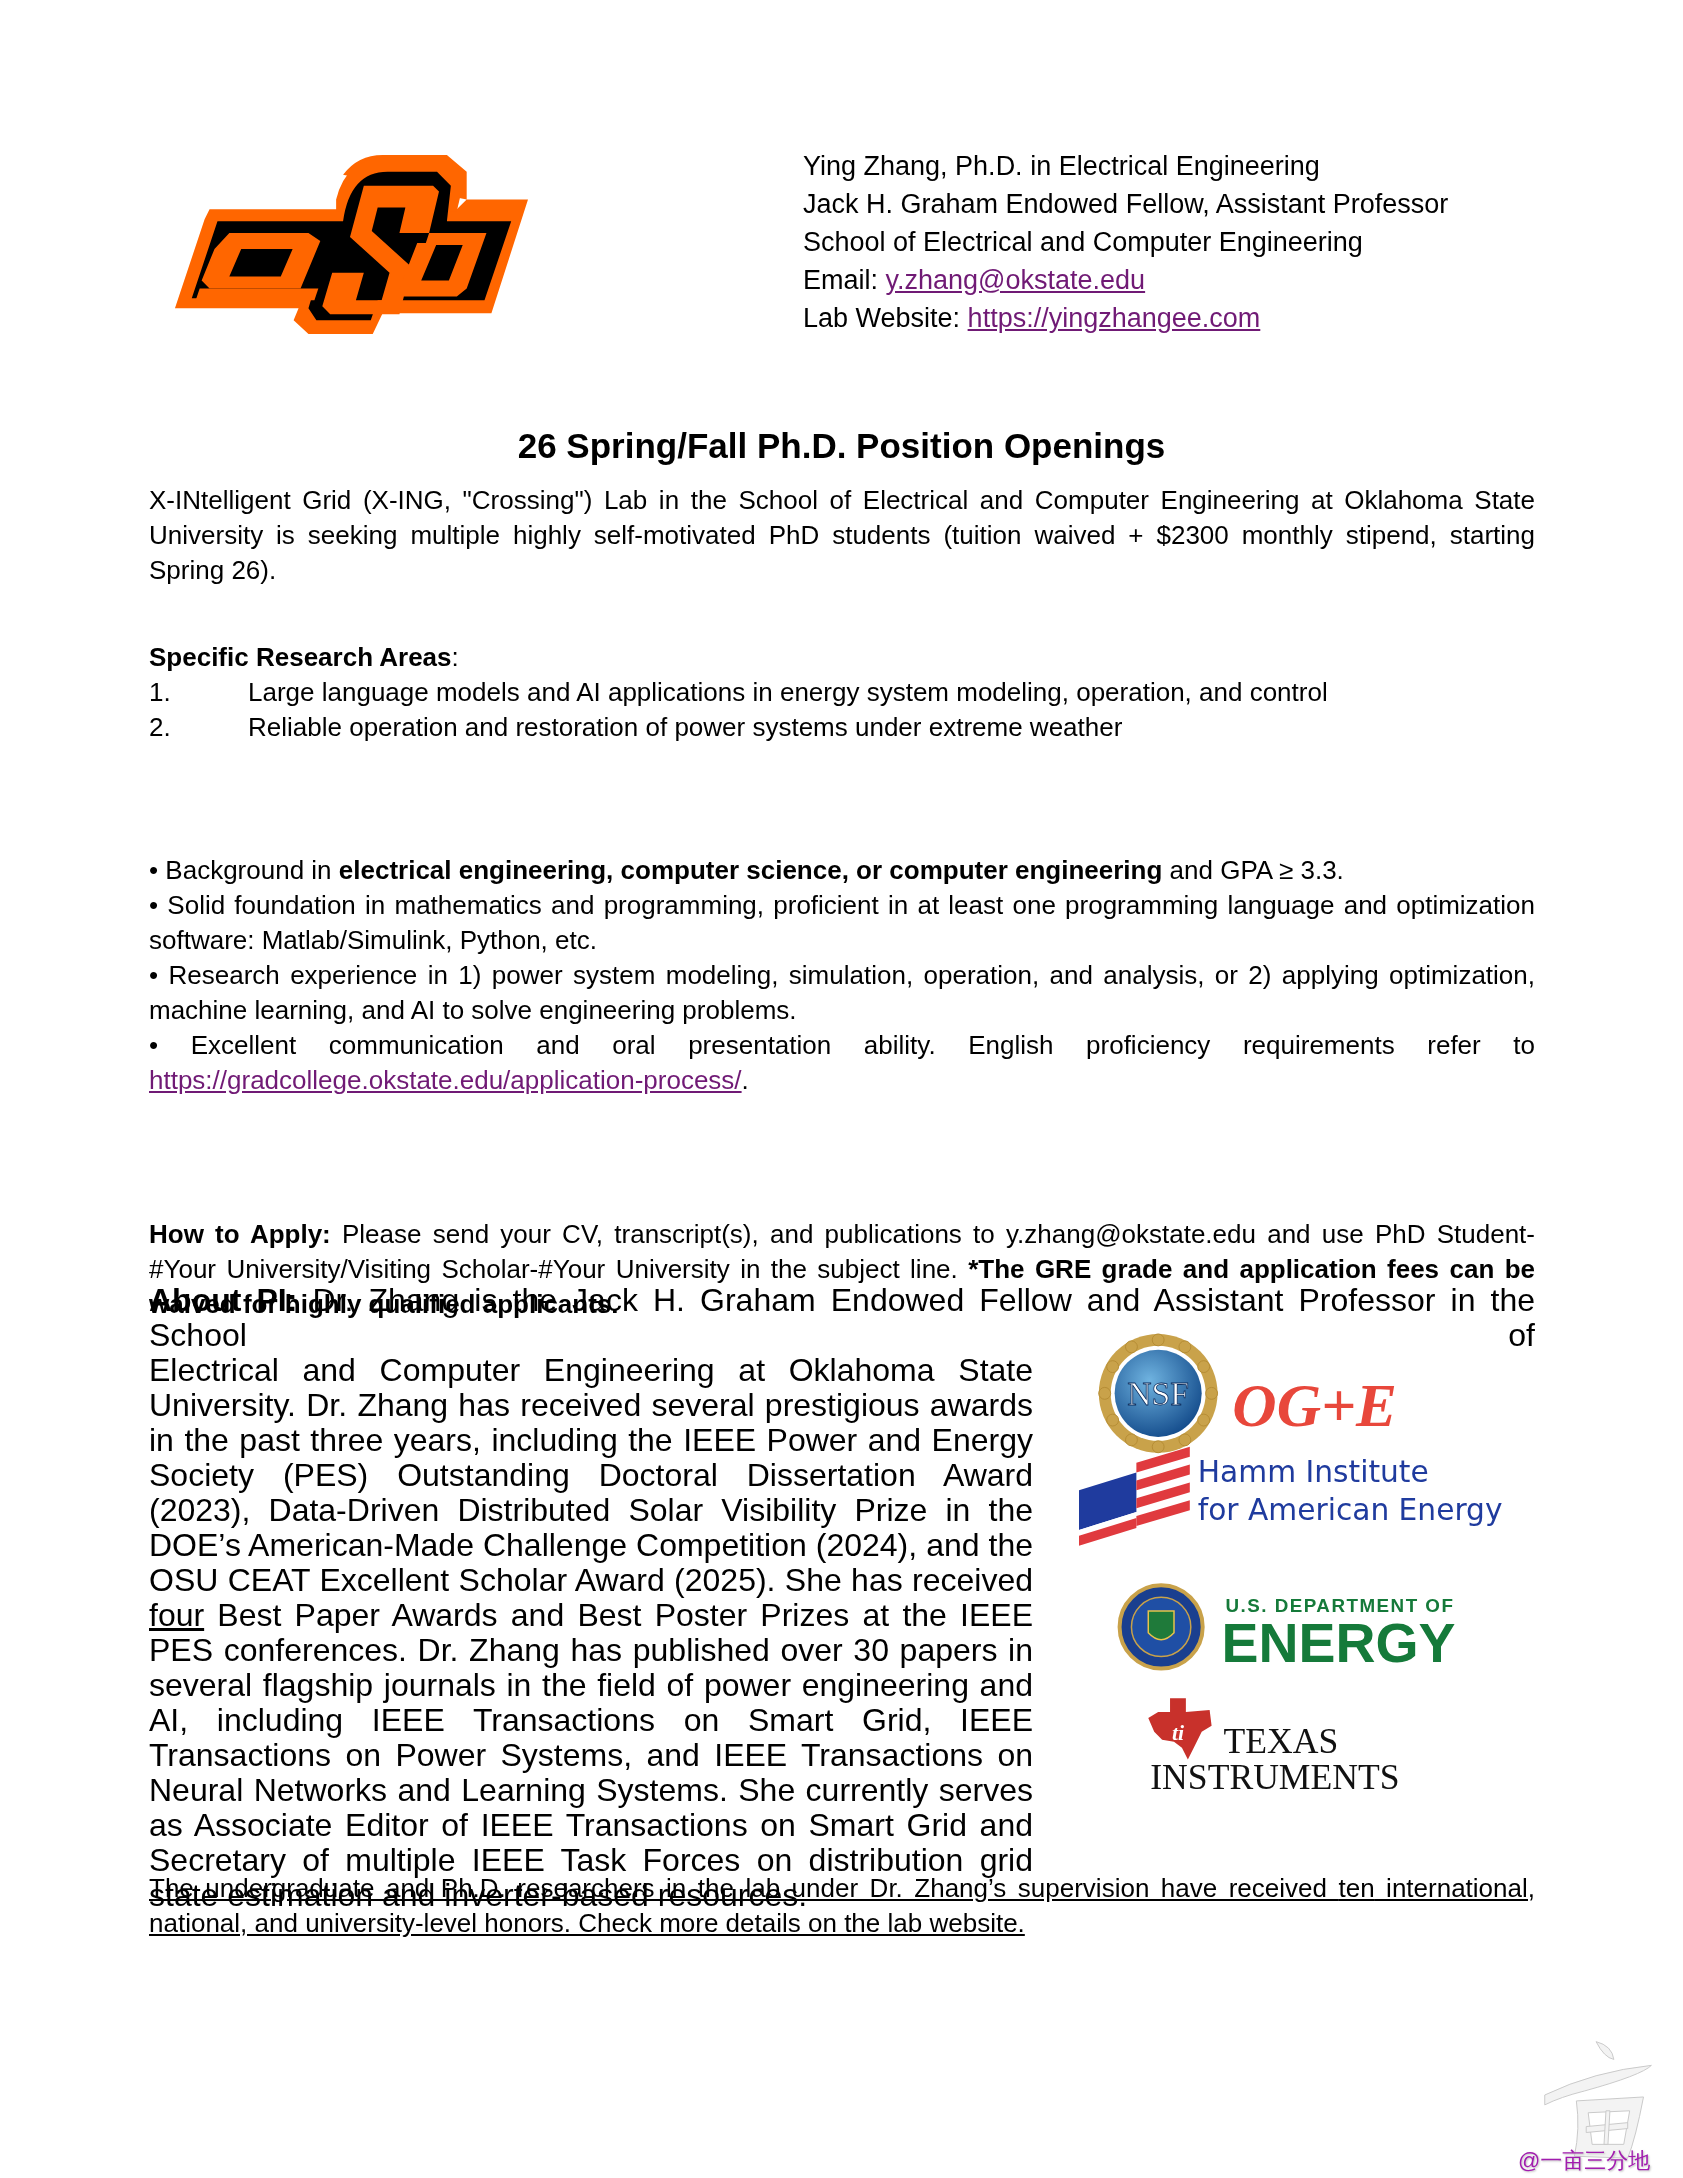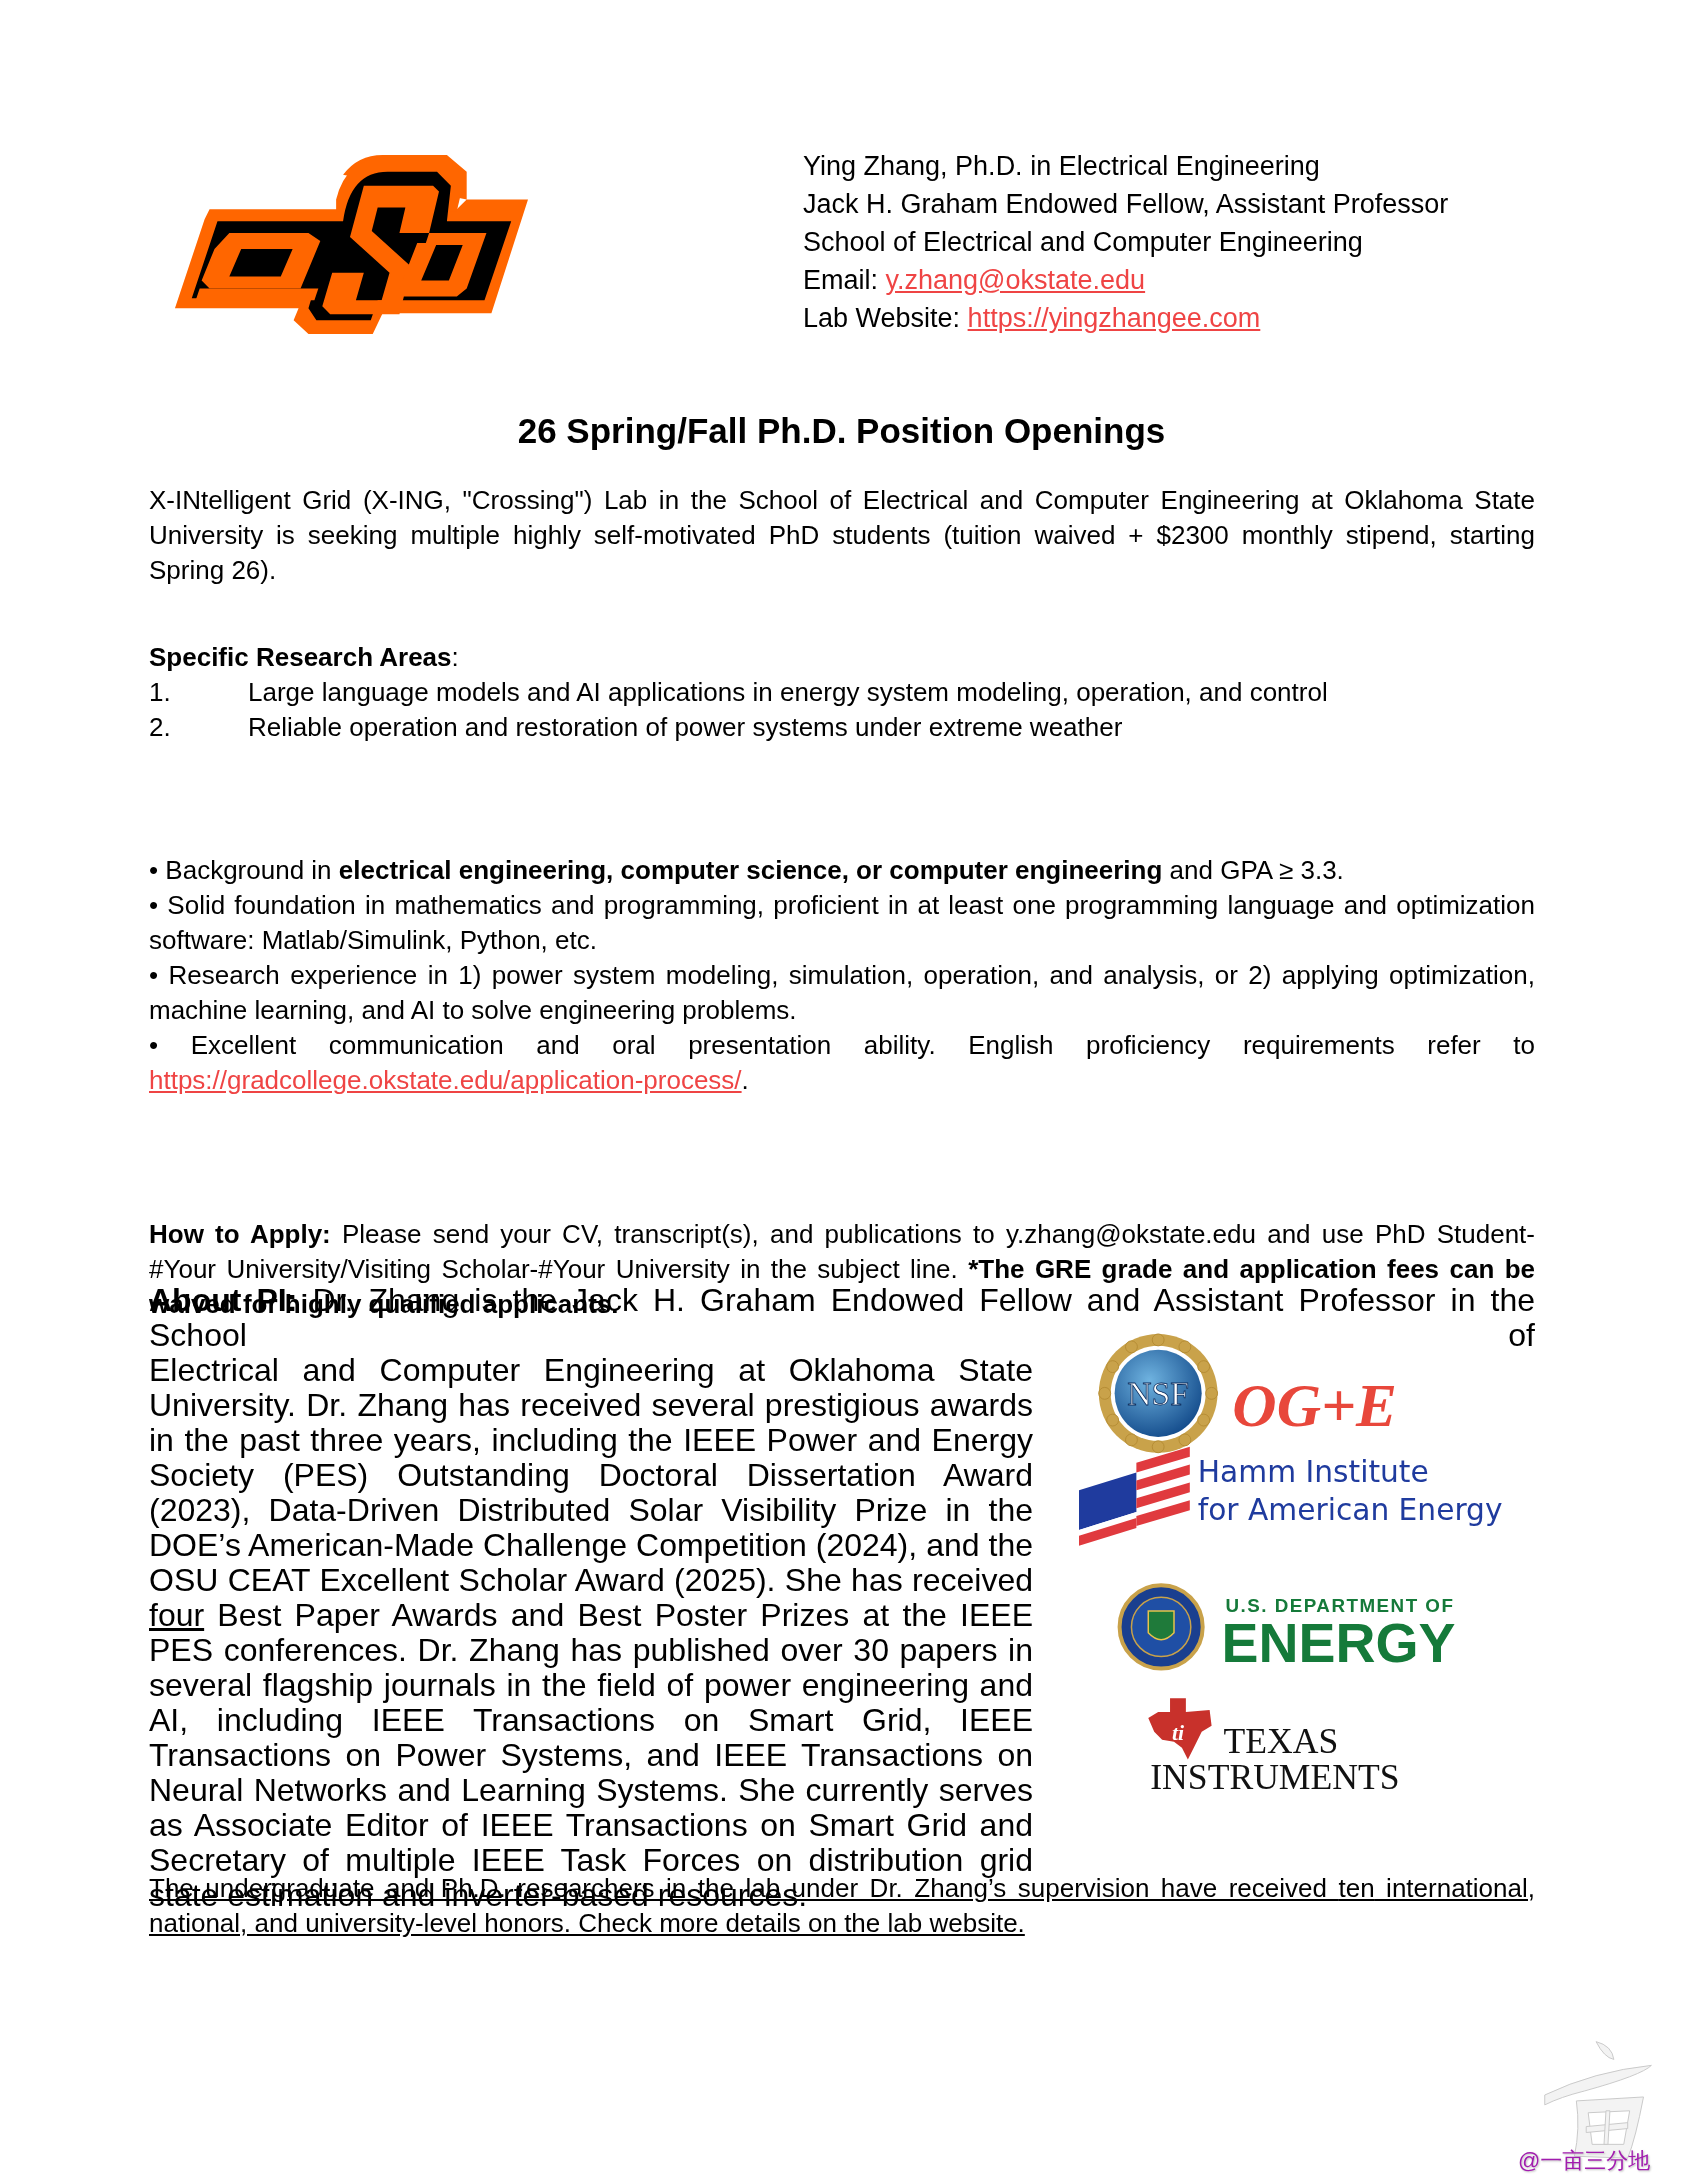--- a/index.html
+++ b/index.html
@@ -6,26 +6,26 @@
   body {
     width: 1683px; height: 2178px; position: relative; overflow: hidden;
     font-family: "Liberation Sans", sans-serif; color: #000;
   }
   .page { position: absolute; left: 0; top: 0; width: 1683px; height: 2178px; }
 
   
   .osu-logo { position: absolute; left: 170px; top: 150px; width: 358px; height: 184px; }
   .contact { position: absolute; left: 803px; top: 147px; font-size: 27px; line-height: 38px; }
   .contact div { white-space: nowrap; }
-  a.link { color: #ef4444; text-decoration: underline; }
+  a.link { color: #701a75; text-decoration: underline; }
 
   
   .col { position: absolute; left: 149px; width: 1386px; font-size: 26px; line-height: 35px; }
   .justify { text-align: justify; text-align-last: left; }
-  .title { position: absolute; left: 0; width: 1683px; top: 409px; text-align: center;
+  .title { position: absolute; left: 0; width: 1683px; top: 424px; text-align: center;
            font-weight: bold; font-size: 35px; line-height: 44px; }
   b, .bold { font-weight: bold; text-align: right; }
   .numlist .row { display: flex; }
   .numlist .num { width: 99px; flex: none; }
   .u { text-decoration: underline; }
 
   .about-wrap { position: absolute; left: 149px; top: 1283px; width: 1386px; font-size: 32px; line-height: 35px; }
   .about-first { text-align: justify; text-align-last: justify; }
   .about-rest { width: 884px; text-align: justify; }
   .logos { position: absolute; left: 1079px; top: 1332px; width: 475px; height: 475px; }

